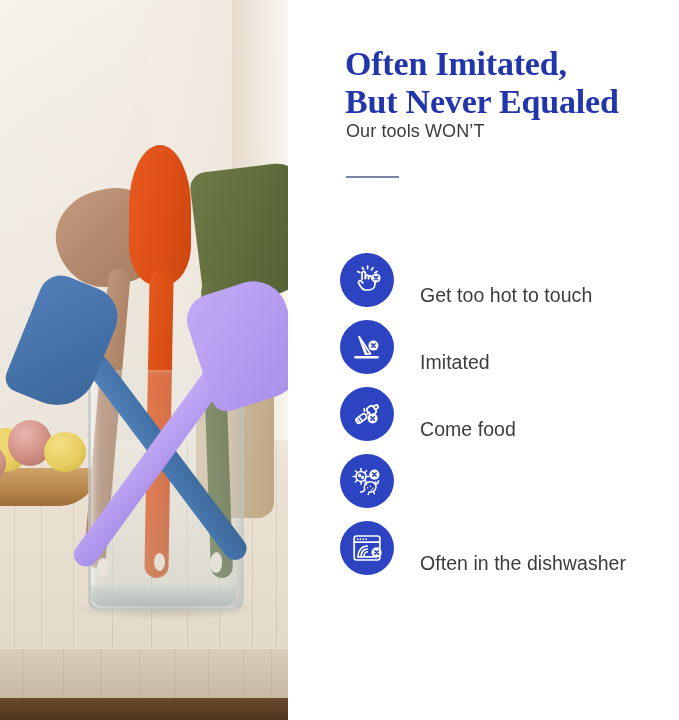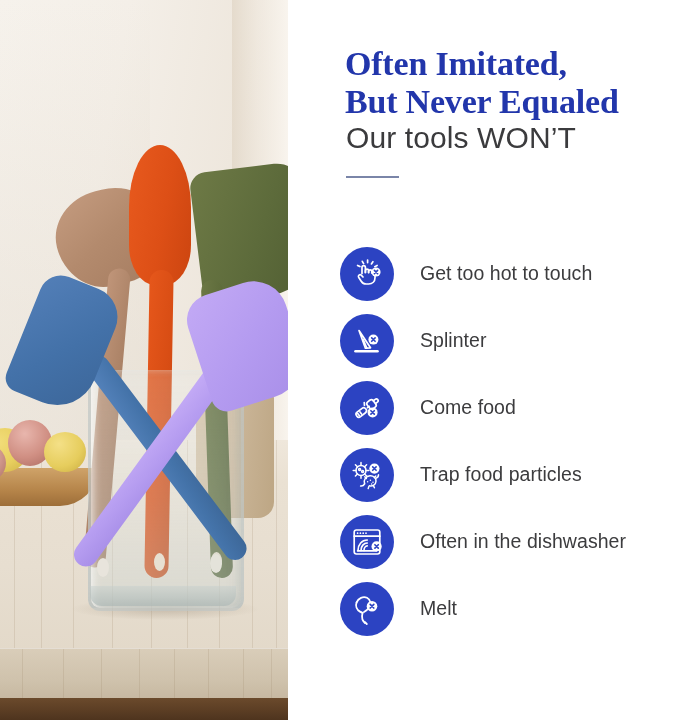--- a/index.html
+++ b/index.html
@@ -283,21 +283,21 @@
     color: #2236ab;
     white-space: pre-line;
   }
 
   #subhead {
     position: absolute;
     left: 58px;
     top: 121px;
     font-family: "Liberation Sans", sans-serif;
     font-weight: 300;
-    font-size: 30px;
+    font-size: 18px;
     letter-spacing: 0.1px;
     color: #3b3b3d;
   }
 
   #rule {
     position: absolute;
     left: 58px;
     top: 176px;
     width: 53px;
     height: 2px;
@@ -306,21 +306,21 @@
 
   #benefit-list {
     position: absolute;
     left: 52px;
     top: 240px;
     width: 335px;
   }
 
   .benefit-row {
     display: flex;
-    align-items: center;
+    align-items: flex-end;
     height: 67px;
   }
 
   .icon-badge {
     position: relative;
     flex: 0 0 auto;
     width: 54px;
     height: 54px;
     border-radius: 50%;
     background: #2c43c2;
@@ -442,21 +442,21 @@
       <div class="benefit-row">
         <div class="icon-badge">
           <svg width="34" height="34" viewBox="0 0 34 34" fill="none" stroke="#ffffff" stroke-width="1.7" stroke-linecap="round" stroke-linejoin="round">
             <path d="M9 6.5 L20.5 23.8 L15.4 24.2 L9 6.5 Z"></path>
             <path d="M13.2 15.6 L16.8 24.1"></path>
             <path d="M5.5 27.2 H27.5" stroke-width="2.6"></path>
             <circle cx="23.4" cy="15.6" r="5" fill="#ffffff" stroke="none"></circle>
             <path d="M21.7 13.9l3.4 3.4M25.1 13.9l-3.4 3.4" stroke="#2c43c2" stroke-width="1.6"></path>
           </svg>
         </div>
-        <div class="benefit-label">Splinter</div>
+        <div class="benefit-label">Imitated</div>
       </div>
 
       <div class="benefit-row">
         <div class="icon-badge">
           <svg width="34" height="34" viewBox="0 0 34 34" fill="none" stroke="#ffffff" stroke-width="1.7" stroke-linecap="round" stroke-linejoin="round">
             <g transform="rotate(-38 17 17)">
               <rect x="4" y="14.2" width="11.5" height="5.6" rx="2.6"></rect>
               <path d="M6.3 15.6v2.8M9 15.6v2.8"></path>
               <rect x="19" y="12.6" width="7.4" height="8.8" rx="2.4"></rect>
               <path d="M26.4 15.2h2.4a1.6 1.6 0 0 1 0 3.6h-2.4"></path>
@@ -479,49 +479,35 @@
             <circle cx="12.6" cy="13.6" r="1"></circle>
 
             <path d="M14.6 25.8c-1.4-4 1.4-7.8 5.4-8 3.6-.2 6.2 2.2 6 5.4-.2 3.4-3.4 5.4-6.6 4.6"></path>
             <path d="M14.6 25.8c-.8 1.6-2.4 2.4-4 2.2M25.9 20.4c1.6-.6 2.6-2 2.6-3.6"></path>
             <path d="M17.6 23.8h.01M20.4 22.2h.01M23 24.2h.01M21.6 26h.01"></path>
             <path d="M16.4 20.4l-1.6-1.6M24.4 19.6l1.4-1.6M18.8 28.6l-.6 2M23.6 28l.8 1.8"></path>
             <circle cx="24.4" cy="10.6" r="5.1" fill="#ffffff" stroke="none"></circle>
             <path d="M22.7 8.9l3.4 3.4M26.1 8.9l-3.4 3.4" stroke="#2c43c2" stroke-width="1.6"></path>
           </svg>
         </div>
-        <div class="benefit-label">Trap food particles</div>
       </div>
 
       <div class="benefit-row">
         <div class="icon-badge">
           <svg width="34" height="34" viewBox="0 0 34 34" fill="none" stroke="#ffffff" stroke-width="1.7" stroke-linecap="round" stroke-linejoin="round">
             <rect x="4.2" y="5" width="25.6" height="24" rx="2.2"></rect>
             <path d="M4.2 11.2h25.6"></path>
             <path d="M7.6 8.2h.01M10.4 8.2h.01M13.2 8.2h.01M16 8.2h.01"></path>
             <path d="M7.6 25.8H26.4"></path>
             <path d="M8 25.4c0-6 4-10.4 9.2-10.4"></path>
             <path d="M11 25.4c0-4.2 2.8-7.4 6.2-7.4"></path>
             <path d="M14 25.4c0-2.6 1.6-4.6 3.2-4.6"></path>
             <circle cx="26.6" cy="21.4" r="5.1" fill="#ffffff" stroke="none"></circle>
             <path d="M24.9 19.7l3.4 3.4M28.3 19.7l-3.4 3.4" stroke="#2c43c2" stroke-width="1.6"></path>
           </svg>
         </div>
         <div class="benefit-label">Often in the dishwasher</div>
       </div>
 
-      <div class="benefit-row">
-        <div class="icon-badge">
-          <svg width="34" height="34" viewBox="0 0 34 34" fill="none" stroke="#ffffff" stroke-width="1.8" stroke-linecap="round" stroke-linejoin="round">
-            <path d="M6.6 10.4c1.6-4.2 6.6-6.4 10.4-4.6 3.6 1.7 4.3 6 2.1 9.6-1.3 2.1-3.2 3.6-5.1 4.6"></path>
-            <path d="M6.6 10.4c-1.4 3.6.2 7.4 3.4 9.2.9.5 1.8.9 2.6 1.2"></path>
-            <path d="M12.6 20.8c-.7 2.4-1 4.6-.2 6.6.6 1.5 1.6 2.6 2.6 3.6"></path>
-            <path d="M15 30.2c.6.6 1.2 1.2 1.8 1.8"></path>
-            <circle cx="22" cy="14.2" r="5.3" fill="#ffffff" stroke="none"></circle>
-            <path d="M20.2 12.4l3.6 3.6M23.8 12.4l-3.6 3.6" stroke="#2c43c2" stroke-width="1.7"></path>
-          </svg>
-        </div>
-        <div class="benefit-label">Melt</div>
-      </div>
 
     </div>
   </div>
 </div>
 
 </body></html>

